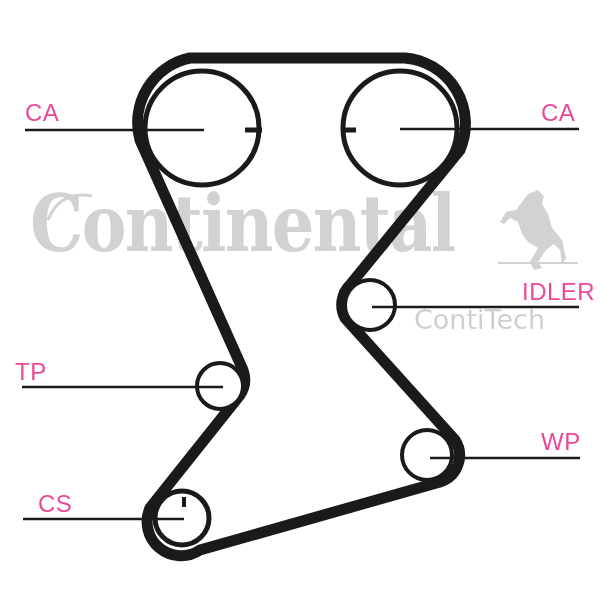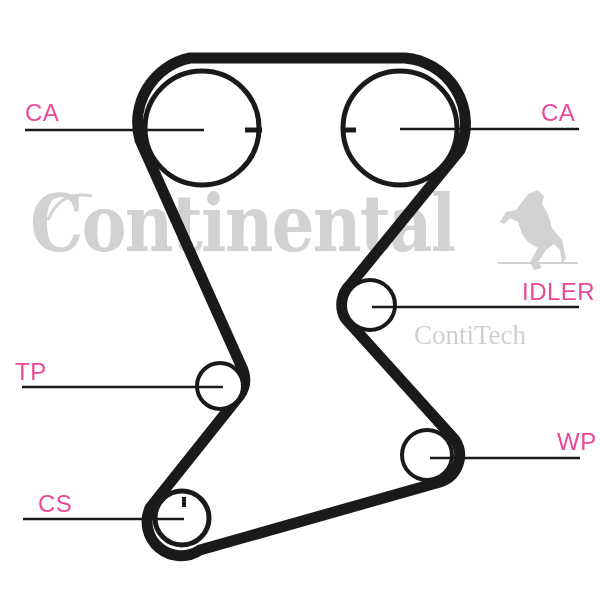--- a/index.html
+++ b/index.html
@@ -15,21 +15,21 @@
 <div id="stage">
 
   <div class="wm" style="left:30px;top:178px;">Continental</div>
   <svg width="600" height="600">
     <g fill="#d2d2d2">
       <path d="M528 194 l10 -4 6 6 -2 8 6 10 4 14 10 12 4 18 -4 6 -2 -14 -6 -6 -8 6 -8 12 4 6 -8 2 -4 -8 8 -14 -10 -6 -6 -8 -4 -12 -8 -4 -6 6 -4 -2 6 -10 10 -2 z"></path>
       <rect x="498" y="262" width="80" height="2"></rect>
     </g>
     <path d="M48 220 Q60 190 92 196" stroke="#d2d2d2" stroke-width="3" fill="none"></path>
   </svg>
-  <div class="wm2" style="left:414px;top:320px;font-family:Liberation Serif, serif;">ContiTech</div>
+  <div class="wm2" style="left:414px;top:304px;">ContiTech</div>
 
   <svg width="600" height="600">
 
     <path d="
       M 190 58 L 405 58
       A 66 66 0 0 1 460 150
       L 350 285
       A 28 28 0 0 0 345 318
       L 455 440
       A 28 28 0 0 1 440 482
@@ -71,15 +71,15 @@
       <circle cx="182" cy="518" r="27" fill="#fff" stroke="#1a1a1a" stroke-width="5"></circle>
       <line x1="184" y1="497" x2="184" y2="507" stroke="#1a1a1a" stroke-width="4"></line>
       <line x1="23" y1="519" x2="184" y2="519" stroke="#1a1a1a" stroke-width="2.5"></line>
     </g>
   </svg>
 
   <div class="lbl" style="left:25px;top:99px;">CA</div>
   <div class="lbl" style="left:541px;top:99px;">CA</div>
   <div class="lbl" style="left:512px;top:278px;margin-left:10px;">IDLER</div>
   <div class="lbl" style="left:15px;top:358px;">TP</div>
-  <div class="lbl" style="left:541px;top:428px;margin-left:16px;">WP</div>
+  <div class="lbl" style="left:541px;top:428px;">WP</div>
   <div class="lbl" style="left:38px;top:490px;">CS</div>
 </div>
 
 </body></html>

